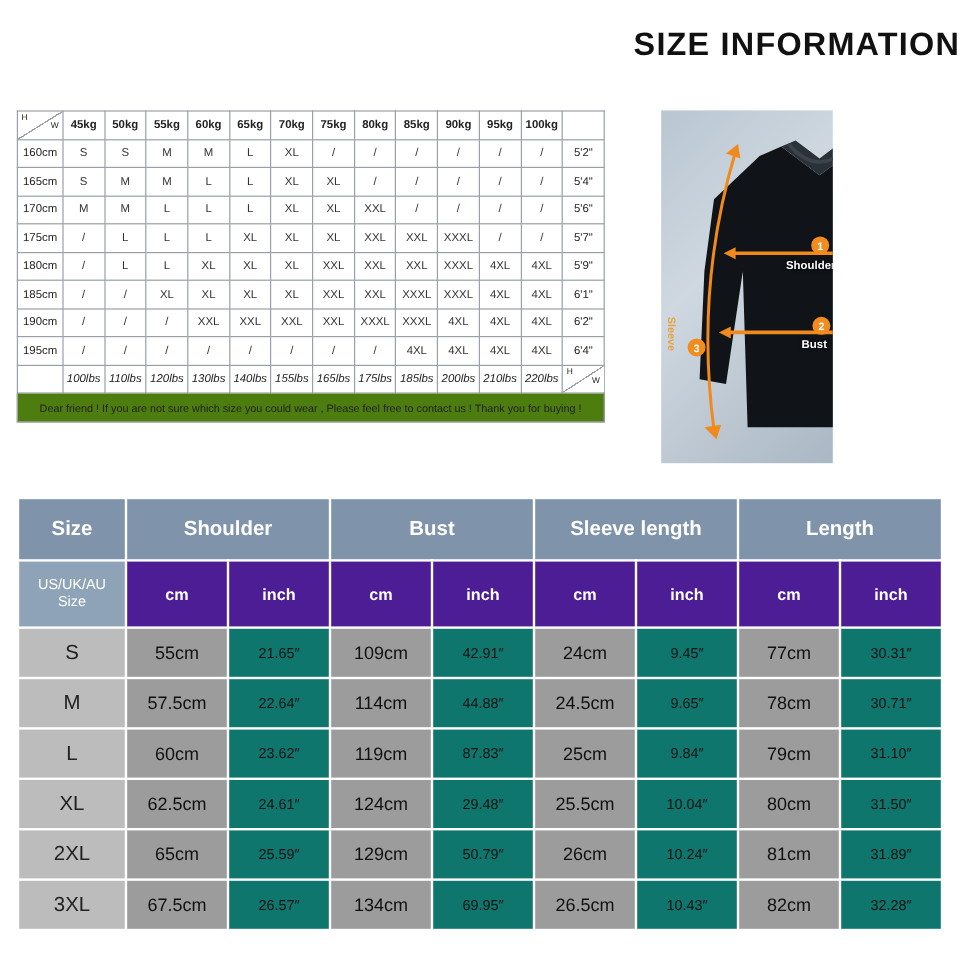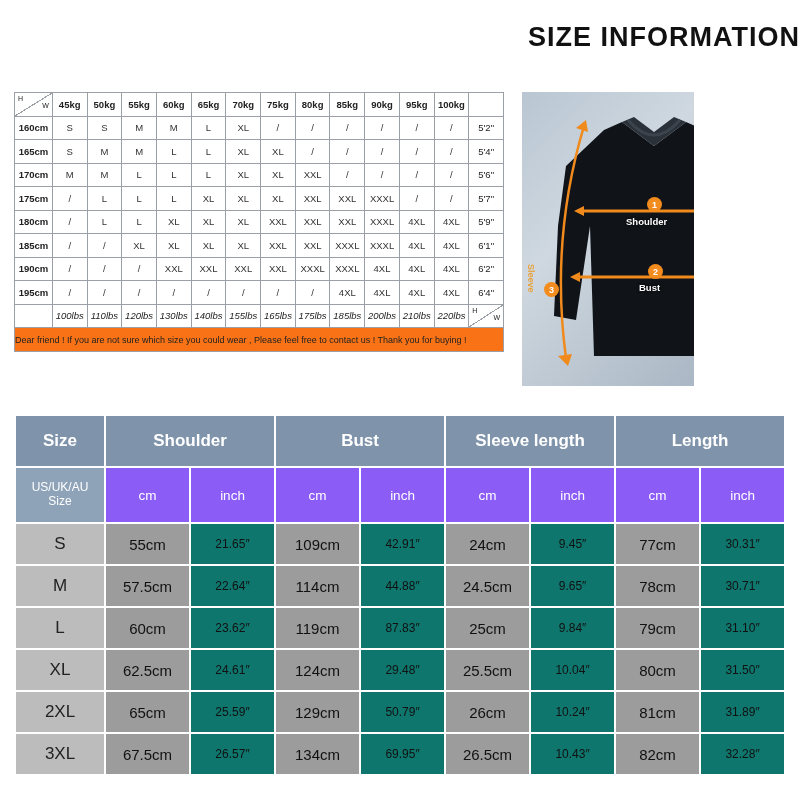--- a/index.html
+++ b/index.html
@@ -19,20 +19,21 @@
     color:#111;
     margin-top:22px;
   }
 
   
   .top{
     position:absolute;
     top:70px;left:14px;
     width:680px;height:318px;
     display:flex;
+    gap:29px;
   }
 
   .matrix-wrap{
     width:490px;
     display:flex;flex-direction:column;
   }
   table.matrix{
     border-collapse:collapse;
     table-layout:fixed;
     width:490px;
@@ -56,37 +57,38 @@
   td.hw .w{position:absolute;right:3px;top:9px;font-size:7px;}
   td.hw .slash{
     position:absolute;left:0;top:0;width:100%;height:100%;
   }
   td.hw .slash:after{
     content:"";position:absolute;left:0;top:0;
     width:100%;height:100%;
     background:linear-gradient(to right bottom, transparent 48.6%, #9aa0a6 48.6%, #9aa0a6 51.4%, transparent 51.4%);
   }
   td.colhead{font-weight:bold;font-size:10px;background:#fff;}
-  td.rowhead{font-weight:bold;font-size:10px;background:#fff;}
+  td.rowhead{font-weight:normal;font-size:10px;background:#fff;}
   td.ft{font-size:9px;background:#fff;}
   td.lb{font-size:8.5px;background:#fff;font-style:italic;}
   td.g1{background:#d9d9d9;}
   td.g2{background:#c0c0c0;}
   td.g3{background:#a8a8a8;}
   td.slashcell{color:#333;}
 
   .note{
     border:1px solid #9aa0a6;
     border-top:none;
     height:24px;
     display:flex;align-items:center;
     font-size:9px;
     color:#222;
+    padding-left:18px;
     box-sizing:border-box;
-    background:#f97316;
+    background:#4d7c0f;
   }
 
   
   .photo{
     margin-left:18px;
     width:264px;
     height:294px;
     position:relative;
     background:linear-gradient(135deg,#b9c6d2 0%,#cfd8e0 40%,#aab7c4 100%);
     overflow:hidden;
@@ -126,23 +128,24 @@
     text-align:center;
     vertical-align:middle;
     padding:0;
   }
   .hdr{
     background:#7f93ab;color:#ffffff;
     font-size:17px;font-weight:bold;
     height:50px;
   }
   .sub{
-    background:#8b5cf6;color:#ffffff;
+    background:#4c1d95;color:#ffffff;
     font-size:13.5px;
     height:54px;
+    font-weight:bold;
   }
   .sizecol{
     background:#8fa3b8;color:#ffffff;
     font-size:12px;line-height:1.15;
   }
   .rowsize{
     background:#bcbcbc;color:#222;
     font-size:17px;height:40px;
   }
   .cellA{background:#9c9c9c;color:#111;font-size:15px;}

